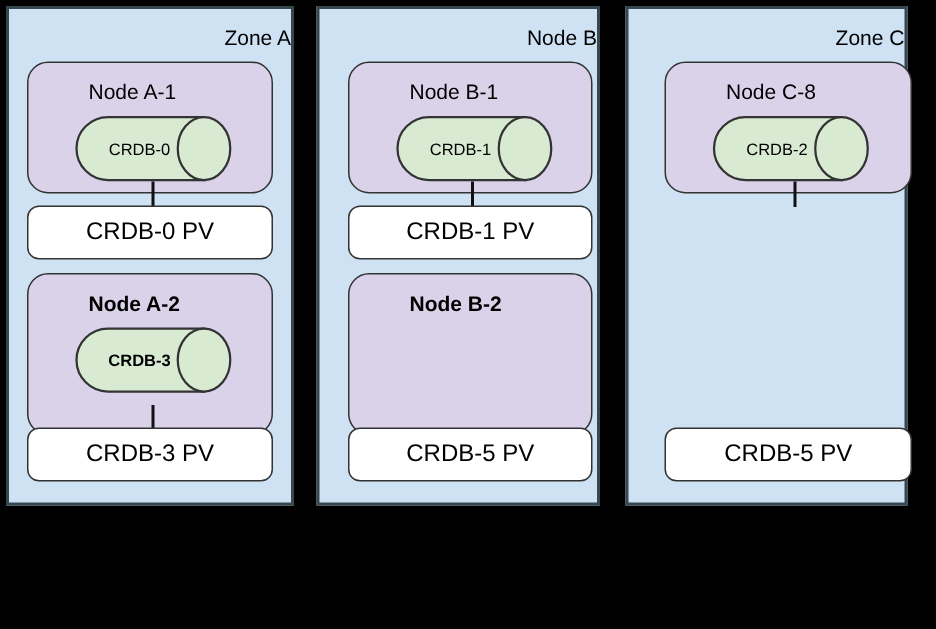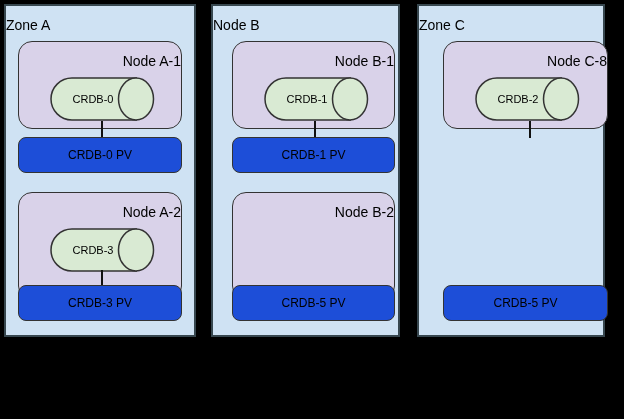--- a/index.html
+++ b/index.html
@@ -17,40 +17,40 @@
     background: #cfe2f3;
     border: 2px solid #37474f;
     box-sizing: border-box;
   }
   .zone-a { left: 4px;   width: 192px; }
   .zone-b { left: 211px; width: 189px; }
   .zone-c { left: 417px; width: 188px; }
 
   .zone-title {
     position: absolute; top: 10px; left: 0; right: 0;
-    text-align: left;
+    text-align: right;
     font-size: 14px; line-height: 18px;
   }
   .node {
     position: absolute;
     background: #d9d2e9;
     border: 1.5px solid #333;
     border-radius: 14px;
     box-sizing: border-box;
   }
   .node1 { top: 35px;  height: 88px; }
-  .node2 { top: 186px; height: 108px; }
+  .node2 { top: 176px; height: 108px; font-weight: bold; }
   .zone-a .node, .zone-a .pv { left: 12px; width: 164px; }
   .zone-b .node, .zone-b .pv { left: 19px; width: 163px; }
   .zone-c .node, .zone-c .pv { left: 24px; width: 165px; }
 
   .node-label {
     position: absolute; top: 10px; left: 0; right: 0;
-    text-align: right;
-    font-size: 14px; line-height: 18px;
+    text-align: left;
+    font-size: 14px; line-height: 18px; padding-left: 40px;
   }
   .pod {
     position: absolute; left: 30px; top: 34px;
     width: 106px; height: 46px;
   }
   .pod text {
     font-family: "Liberation Sans", sans-serif;
     font-size: 11px;
     fill: #000;
   }
@@ -61,26 +61,26 @@
   }
   .c1 { top: 115px; height: 17px; }
   .c2 { top: 264px; height: 16px; }
   .zone-a .connector { left: 95px; }
   .zone-b .connector { left: 101px; }
   .zone-c .connector { left: 110px; }
 
   .pv {
     position: absolute;
     height: 36px;
-    background: #1d4ed8;
+    background: #ffffff;
     border: 1.5px solid #333;
     border-radius: 8px;
     box-sizing: border-box;
     display: flex; align-items: center; justify-content: center;
-    font-size: 12px;
+    font-size: 16px;
   }
   .pv1 { top: 131px; }
   .pv2 { top: 279px; }
 </style>
 </head>
 <body>
 
 <section class="zone zone-a">
   <div class="zone-title">Zone A</div>
 

